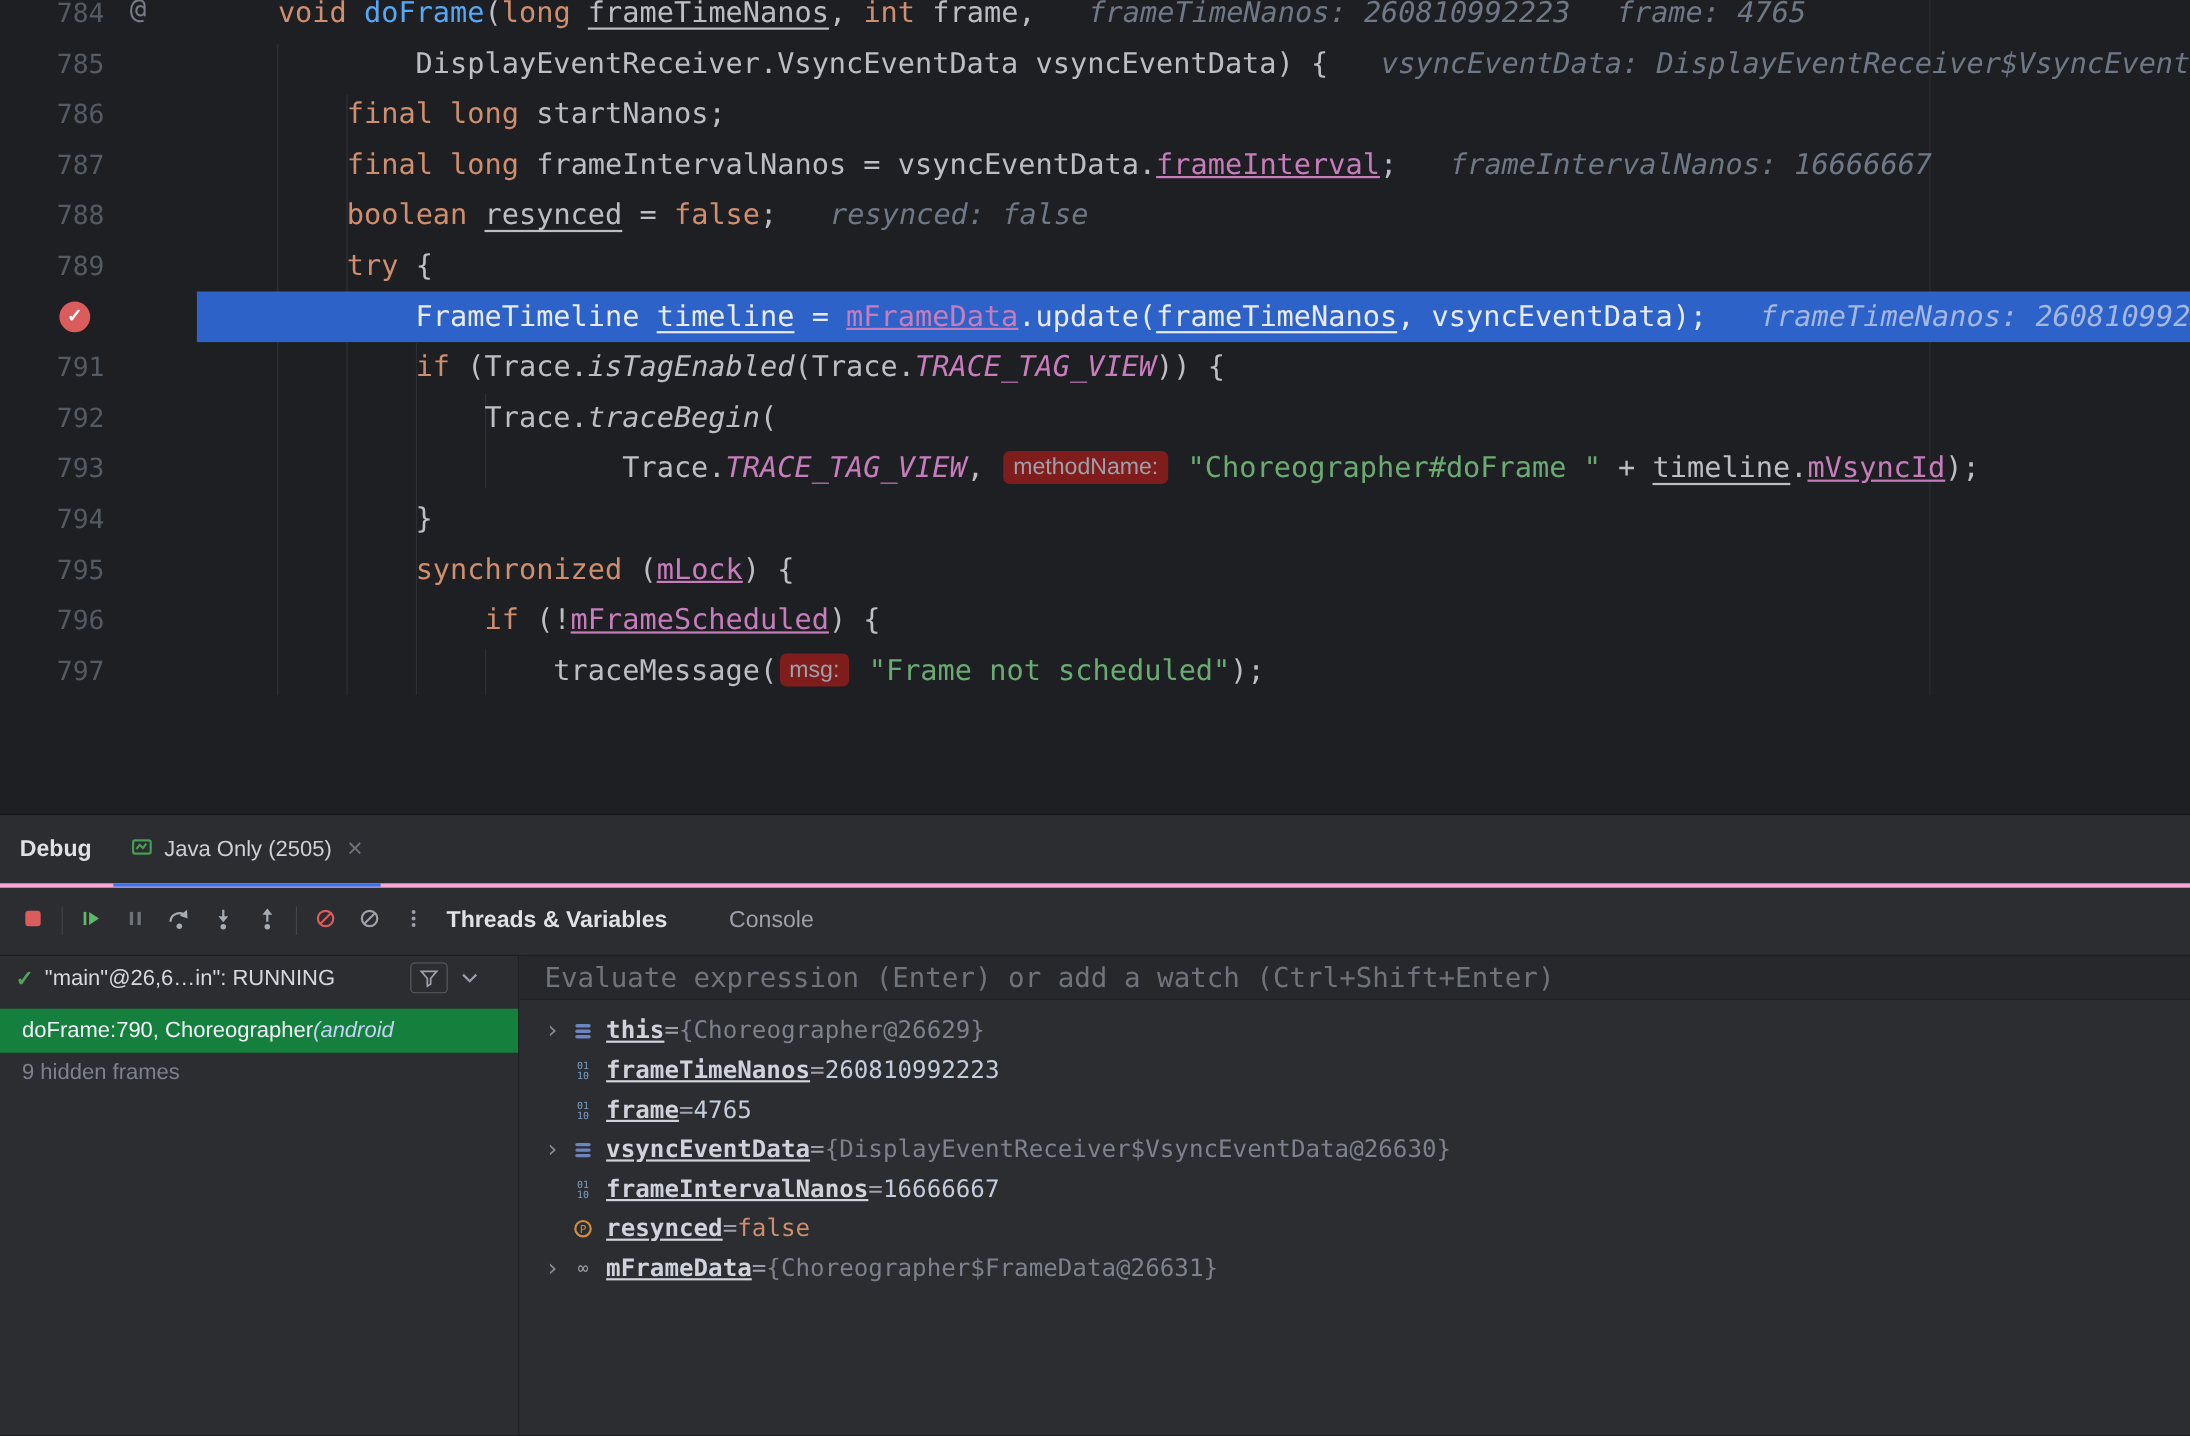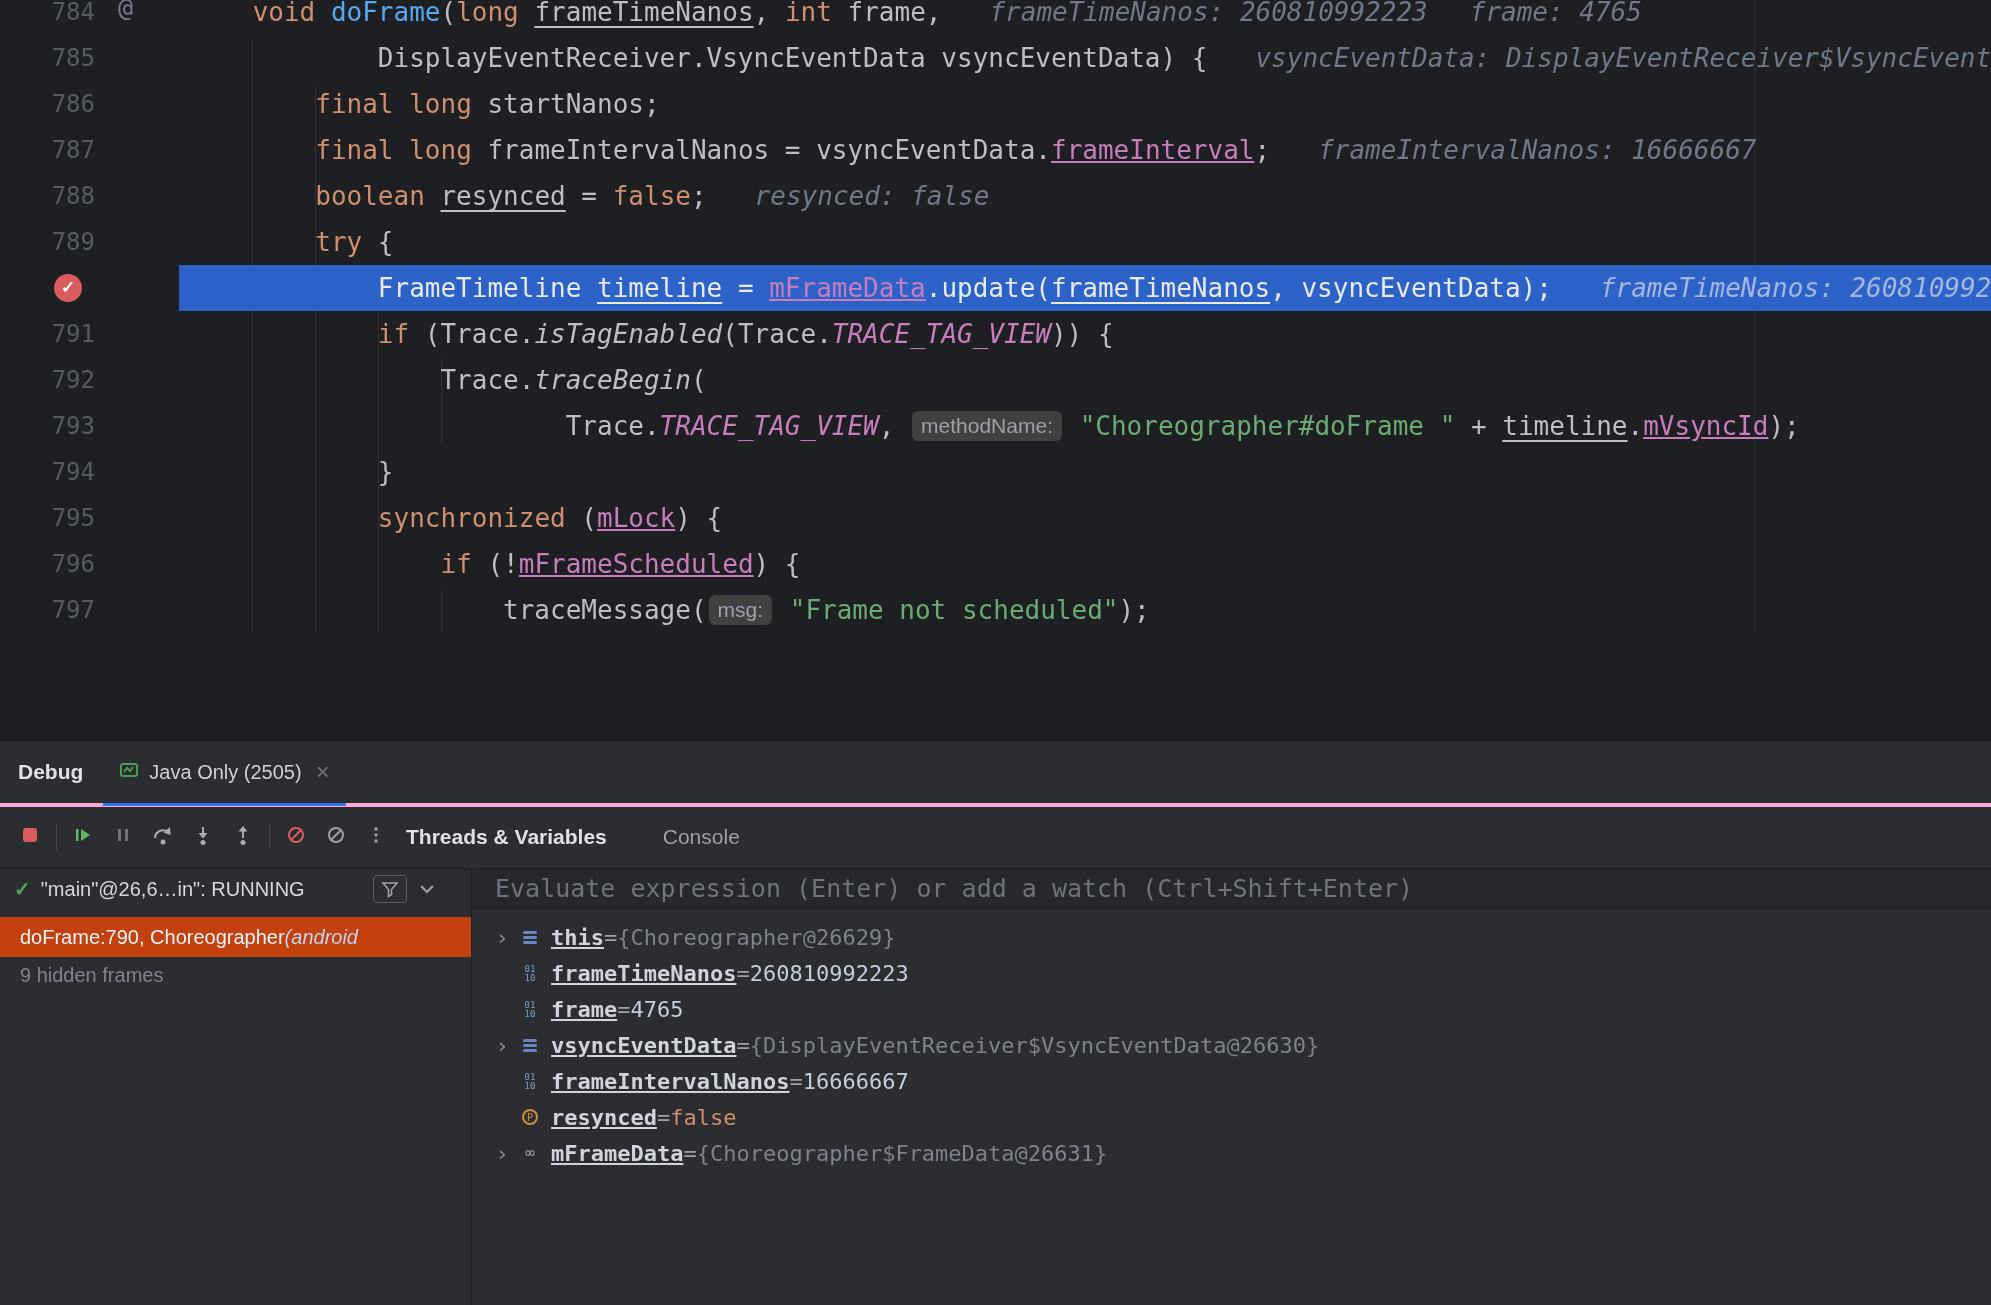--- a/index.html
+++ b/index.html
@@ -21,21 +21,21 @@
   .code-line.exec .ct { background:#2D63C8; color:#E8EAF0; }
 
   .tk-k { color:#CF8E6D; }
   .tk-d { color:#56A8F5; }
   .tk-f { color:#C77DBB;text-decoration:underline; }
   .tk-c { color:#C77DBB; font-style:italic; }
   .tk-s { color:#6AAB73; }
   .tk-m { color:#7A7E85; }
   .tk-i { font-style:italic; }
   .tk-u { text-decoration:underline; text-underline-offset:5px; }
-  .tk-chip { display:inline-block; background:#404040; color:#9DA0A8;
+  .tk-chip { display:inline-block; background:#7f1d1d; color:#9DA0A8;
              font-family:"Liberation Sans", sans-serif; font-size:21px; line-height:30px;
              padding:0 9px; border-radius:6px; vertical-align:middle; margin:0 2px 4px 2px; }
   .hint { font-style:italic; color:#6E7886; margin-left:48px; }
   .hint + .hint { margin-left:42px; }
   .exec .hint { color:#A3B7E0; }
 
   .bp { position:absolute; left:54px; top:9px; width:28px; height:28px; background:#DB5C5C;
         border-radius:50%; color:#FFFFFF; font-size:17px; line-height:28px; text-align:center;
         font-family:"Liberation Sans", sans-serif; font-weight:bold; }
   .gut-at { position:absolute; left:118px; top:-4px; color:#787D87; font-size:25px; }
@@ -70,21 +70,21 @@
 
   .thread-row { height:40px; display:flex; align-items:center; padding:0 36px 0 14px; }
   .thread-check { color:#52A35A; font-weight:bold; font-size:20px; }
   .thread-label { margin-left:10px; font-size:20px; color:#D5D8DE; white-space:nowrap; overflow:hidden; flex:1; }
   .filter-btn { width:34px; height:28px; border:1px solid #5A5D63; border-radius:4px; flex:none;
                 display:flex; align-items:center; justify-content:center; margin-right:12px; }
   .chev-down { flex:none; display:flex; align-items:center; }
 
   .frame-row { height:40px; display:flex; align-items:center; padding-left:20px; font-size:20px;
                color:#D5D8DE; white-space:nowrap; overflow:hidden; }
-  .frame-row.selected { background:#c2410c; color:#F2F4FA; margin-top:8px; }
+  .frame-row.selected { background:#15803d; color:#F2F4FA; margin-top:8px; }
   .frame-suffix { font-style:italic; color:#C2D4F4; }
   .frame-row.dim { color:#7E828C; height:36px; }
 
   .evaluate { height:40px; background:#26282C; border-bottom:1px solid #1F2023; display:flex;
               align-items:center; padding-left:22px;
               font-family:"DejaVu Sans Mono", monospace; font-size:25px; color:#6F737A; white-space:nowrap; }
   #vars { padding-top:10px; }
   .var-row { height:36px; display:flex; align-items:center;
              font-family:"DejaVu Sans Mono", monospace; font-size:22px; white-space:nowrap; }
   .var-chev { width:30px; margin-left:14px; text-align:center; color:#878B93; font-size:22px; flex:none; }

